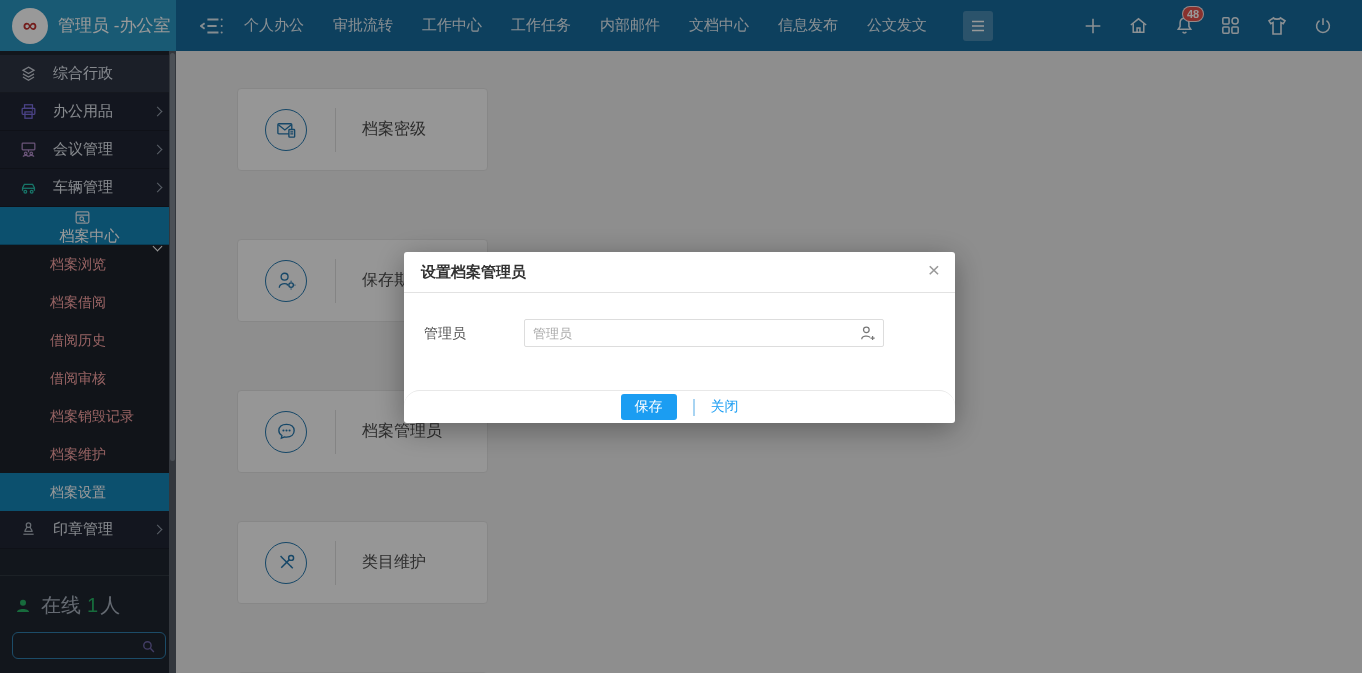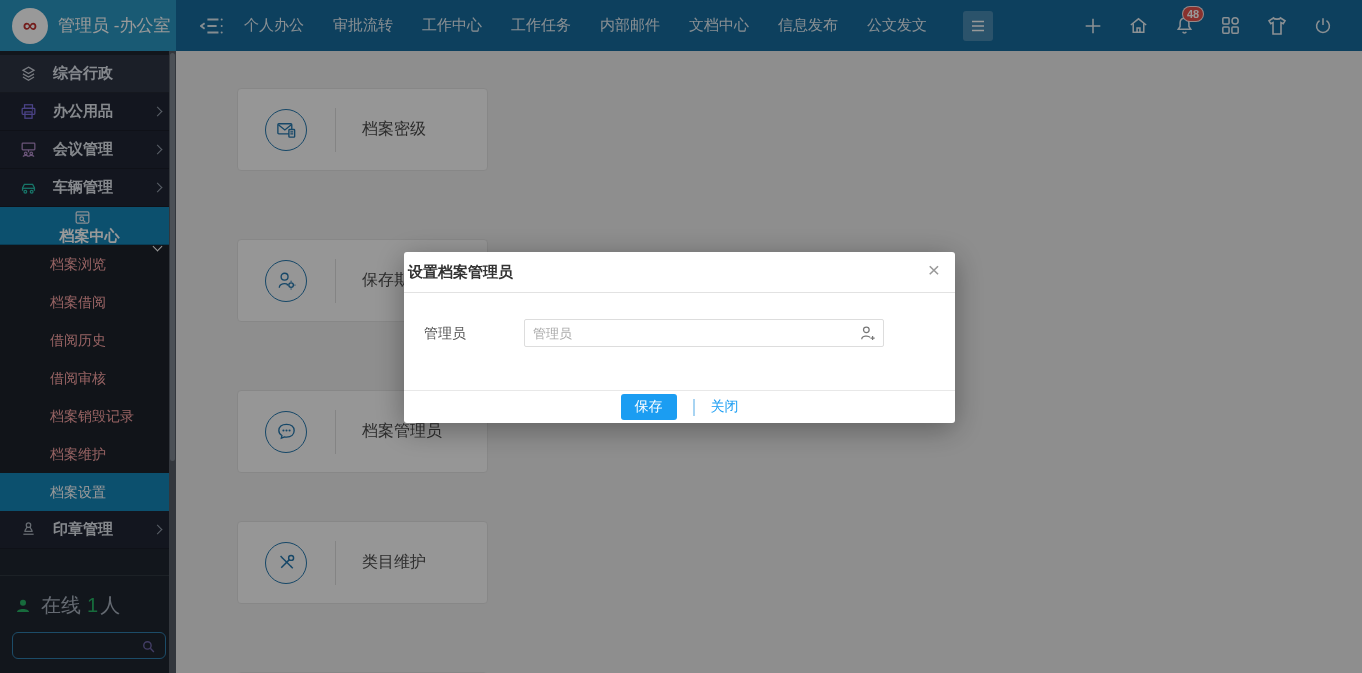--- a/index.html
+++ b/index.html
@@ -16,21 +16,21 @@
   .fold-btn { color:rgba(255,255,255,.85); margin:0 20px 0 6px; cursor:pointer; }
   .nav-item { color:rgba(255,255,255,.88); font-size:15px; margin-right:29px; cursor:pointer; white-space:nowrap; }
   .more-box { width:30px; height:30px; background:rgba(255,255,255,.22); border-radius:3px; display:flex; align-items:center; justify-content:center; color:#fff; margin-left:7px; cursor:pointer; }
   .actions { margin-left:auto; display:flex; align-items:center; gap:23px; padding-right:28px; color:rgba(255,255,255,.9); }
   .act { position:relative; cursor:pointer; }
   .badge { position:absolute; top:-8px; left:9px; background:#e5524e; color:#fff; font-size:11px; line-height:14px; padding:0 4px; border-radius:8px; border:1px solid rgba(255,255,255,.85); font-weight:bold; }
 
   
   .sidebar { position:absolute; top:51px; left:0; width:176px; bottom:0; background:#1f2630; z-index:10; }
   .side-nav { padding-top:4px; }
-  .side-item { display:flex; align-items:center; height:38px; padding:0 15px 0 18px; font-size:15px; color:#dfe4ec; background:#212634; border-bottom:1px solid rgba(0,0,0,.22); cursor:pointer;font-weight:bold; }
+  .side-item { display:flex; align-items:center; height:38px; padding:0 15px 0 18px; font-size:15px; color:#dfe4ec; background:#212634; border-bottom:1px solid rgba(0,0,0,.22); cursor:pointer; }
   .side-item.first { background:#2d3444; }
   .side-item.active { background:#1585b7; color:#fff;flex-direction:column; }
   .side-ico { width:20px; height:20px; margin-right:15px; flex:none; display:flex; align-items:center; justify-content:center; }
   .c-layers { color:#c8cdd6; } .c-printer { color:#7c6fe0; } .c-meet { color:#b08cc8; }
   .c-car { color:#27c5b0; } .c-arch { color:#e4ecf4; } .c-stamp { color:#aab2bd; }
   .chev { width:7px; height:7px; border-right:1.6px solid #97a0ae; border-bottom:1.6px solid #97a0ae; margin-left:auto; flex:none; }
   .chev.right { transform:rotate(-45deg); }
   .chev.down { transform:rotate(45deg); border-color:#fff; margin-top:-3px; }
   .sub-item { height:38px; line-height:38px; padding-left:50px; font-size:14px; color:#fca5a5; background:#1d222b; cursor:pointer; }
   .sub-item.active { background:#1585b7; color:#fff; }
@@ -49,30 +49,30 @@
   .main { position:absolute; left:176px; top:51px; right:0; bottom:0; background:#ededed; padding:37px 0 0 61px; overflow:hidden; }
   .card-row { display:flex; gap:68px; margin-bottom:48px;flex-direction:column; }
   .card { width:251px; height:83px; background:#fafafa; border:1px solid #e2e2e2; border-radius:4px; display:flex; align-items:center; cursor:pointer; flex:none; }
   .circle { width:42px; height:42px; border:1.5px solid #2577ad; border-radius:50%; color:#2577ad; display:flex; align-items:center; justify-content:center; margin-left:27px; flex:none; }
   .vdiv { width:1px; height:44px; background:#dcdcdc; margin-left:28px; flex:none; }
   .card-label { margin-left:26px; font-size:16px; color:#4a4a4a; white-space:nowrap; }
 
   
   .backdrop { position:fixed; inset:0; background:rgba(0,0,0,.40); z-index:60; }
   .modal { position:fixed; left:404px; top:252px; width:551px; background:#fff; border-radius:3px; z-index:100; box-shadow:0 6px 30px rgba(0,0,0,.35); }
-  .m-head { position:relative; height:41px; display:flex; align-items:center; padding:0 4px; border-bottom:1px solid #e2e2e2; }
+  .m-head { position:relative; height:41px; display:flex; align-items:center; padding:0 17px; border-bottom:1px solid #e2e2e2; }
   .m-title { font-weight:bold; font-size:15px; color:#333; }
   .m-close { position:absolute; right:15px; top:7px; font-size:21px; color:#999; cursor:pointer; line-height:1; }
   .m-body { height:97px; padding:26px 20px 0; display:flex; }
   .m-label { width:100px; color:#555; font-size:14px; padding-top:6px; }
   .m-input-wrap { position:relative; width:360px; }
   .m-input { width:100%; height:28px; border:1px solid #ddd; border-radius:2px; padding:0 34px 0 8px; font-size:13px; color:#333; outline:none; }
   .m-input::placeholder { color:#a9a9a9; }
   .user-add { position:absolute; right:6px; top:4px; color:#777; cursor:pointer; }
-  .m-foot { border-top:1px solid #e8e8e8; height:33px; display:flex; align-items:center; justify-content:center; gap:16px; }
+  .m-foot { border-top:1px solid #e8e8e8; height:33px; display:flex; align-items:center; justify-content:center; gap:16px;border-radius:16px; }
   .btn-save { background:#1b9df2; color:#fff; border:none; border-radius:3px; font-size:14px; padding:4px 14px; cursor:pointer; font-family:inherit; }
   .vline { width:2px; height:17px; background:#a8d4f2; }
   .link-close { color:#1b9df2; font-size:14px; cursor:pointer; text-decoration:none; }
 </style>
 </head>
 <body>
 
 <div class="app-header">
   <div class="brand">
     <div class="logo">

